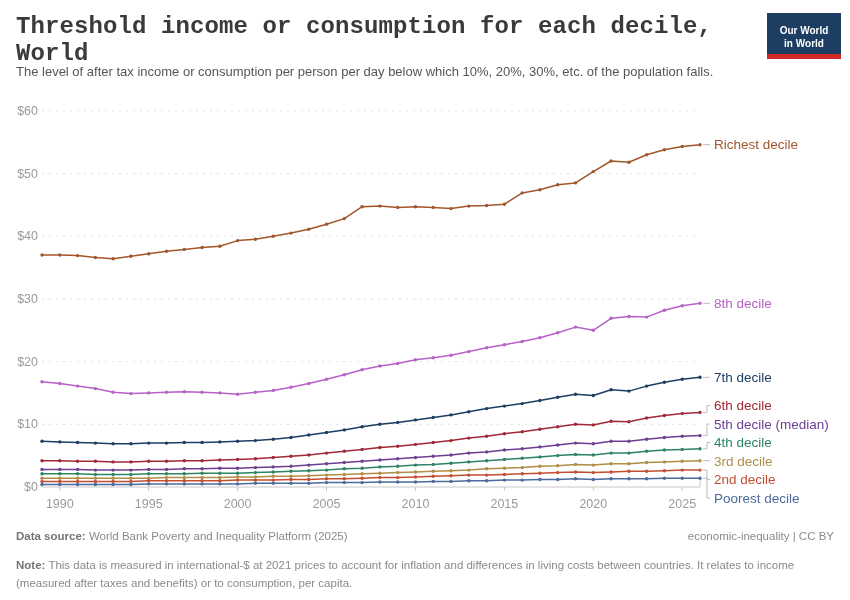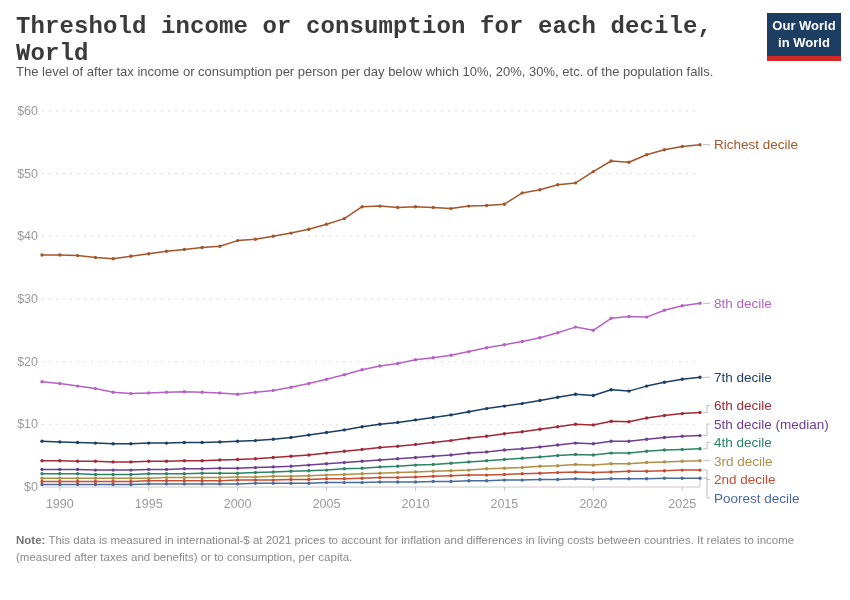--- a/index.html
+++ b/index.html
@@ -5,28 +5,28 @@
   html,body{margin:0;padding:0;background:#fff;}
   body{width:850px;height:600px;overflow:hidden;position:relative;
        font-family:"Liberation Sans",sans-serif;-webkit-font-smoothing:antialiased;}
   #chart-svg{position:absolute;top:0;left:0;z-index:0;}
   .hdr{position:absolute;top:0;left:0;width:850px;z-index:2;}
   .title{position:absolute;top:13px;left:16px;width:740px;
          font-family:Liberation Mono, monospace;
          font-weight:bold;font-size:24px;color:#3a3a3a;letter-spacing:.1px;}
   .subtitle{position:absolute;top:63px;left:16px;max-width:715px;
             font-size:13px;line-height:1.45;color:#565656;}
-  .logo{position:absolute;top:13px;right:9px;width:66px;padding:5px 4px 4px 4px;
+  .logo{position:absolute;top:13px;right:9px;width:66px;padding:11px 4px 4px 4px;
         background:#1d3d63;border-bottom:5px solid #cf2a27;text-align:center;
-        color:#fff;font-weight:bold;font-size:13px;line-height:1.3;}
+        color:#fff;font-weight:bold;font-size:10px;line-height:1.3;}
   .ftr{position:absolute;left:16px;right:16px;top:528px;z-index:2;
        font-size:11.5px;color:#8a8a8a;line-height:1.5;}
   .ftr-row{display:flex;justify-content:space-between;align-items:baseline;}
   .ftr b{color:#757575;font-weight:bold;}
-  .note{margin-top:4px;max-width:790px;}
+  .note{margin-top:12px;max-width:790px;}
   .license{white-space:nowrap;color:#8a8a8a;}
 </style>
 </head>
 <body>
 
 <svg id="chart-svg" width="850" height="600">
     <g>
       <line x1="42" y1="487" x2="700" y2="487" stroke="#c8c8c8" stroke-width="1"></line>
       <line x1="42" y1="480" x2="42" y2="487" stroke="#c8c8c8" stroke-width="1"></line>
       <line x1="700" y1="480" x2="700" y2="487" stroke="#c8c8c8" stroke-width="1"></line>
@@ -472,17 +472,24 @@
 <div class="hdr">
   <div class="title">Threshold income or consumption for each decile, World</div>
   <div class="subtitle">The level of after tax income or consumption per person per day below which 10%, 20%, 30%, etc. of the population falls.</div>
   <div class="logo">
     <span>Our World</span><br>
     <span>in World</span>
   </div>
 </div>
 
 <div class="ftr">
+  <div class="ftr-row">
+    <div>
+      <b>Data source:</b>
+      <span>World Bank Poverty and Inequality Platform (2025)</span>
+    </div>
+    <div class="license">economic-inequality | CC BY</div>
+  </div>
   <div class="note">
     <b>Note:</b>
     <span>This data is measured in international-$ at 2021 prices to account for inflation and differences in living costs between countries. It relates to income (measured after taxes and benefits) or to consumption, per capita.</span>
   </div>
 </div>
 
 </body></html>

